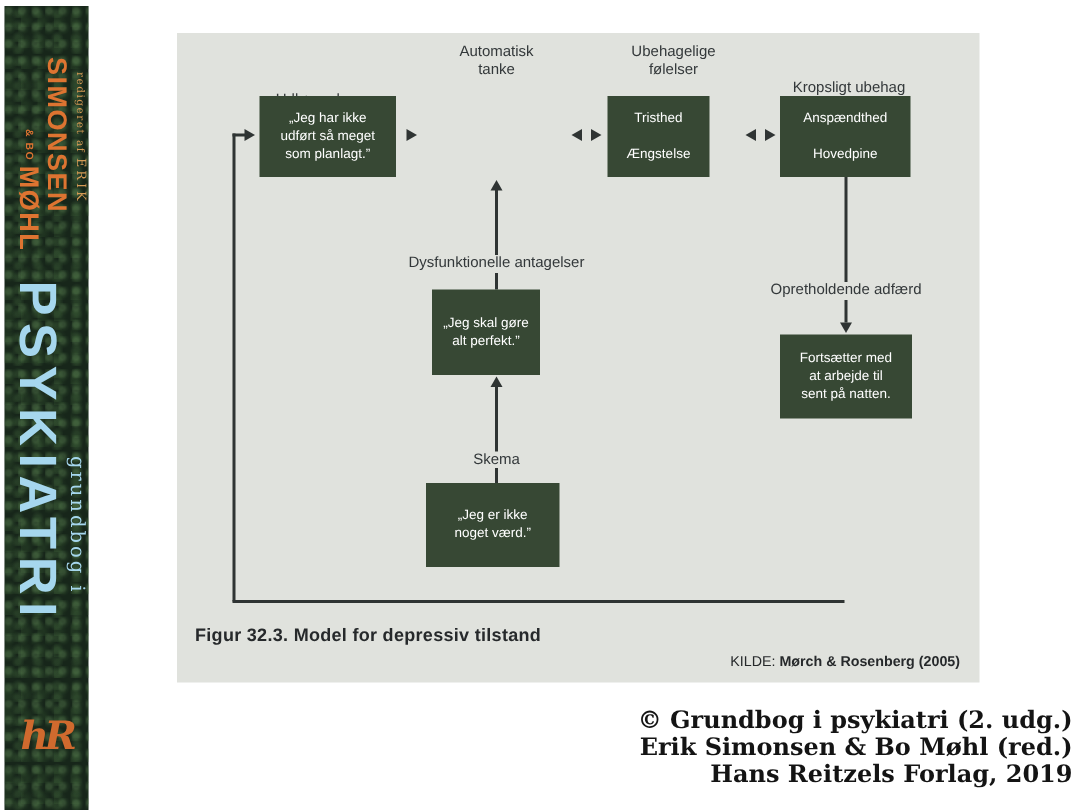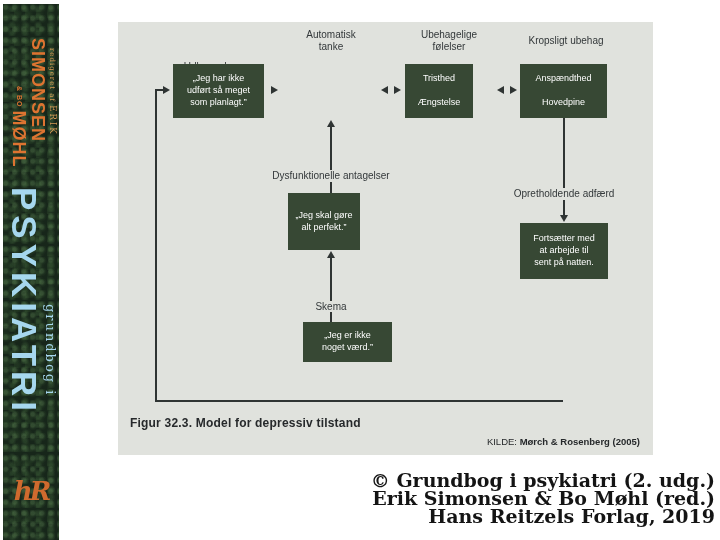--- a/index.html
+++ b/index.html
@@ -41,21 +41,21 @@
   .tri-r { border-top:4px solid transparent; border-bottom:4px solid transparent; border-left:7px solid #2f3433; }
   .tri-l { border-top:4px solid transparent; border-bottom:4px solid transparent; border-right:7px solid #2f3433; }
   .tri-u { border-left:4px solid transparent; border-right:4px solid transparent; border-bottom:7px solid #2f3433; }
   .tri-d { border-left:4px solid transparent; border-right:4px solid transparent; border-top:7px solid #2f3433; }
   .caption { position:absolute; left:12px; top:394px; font-size:12px; font-weight:bold; color:#26292b; letter-spacing:0.2px; }
   .source { position:absolute; right:13px; top:414px; font-size:9.5px; color:#26292b; }
   .source b { font-weight:bold; }
 
   
   .credit { position:absolute; right:5px; top:471px; text-align:right;
-    font-family:"DejaVu Serif", serif; font-size:19px; font-weight:bold; color:#141414; line-height:18px; }
+    font-family:"DejaVu Serif", serif; font-size:16px; font-weight:bold; color:#141414; line-height:18px; }
 </style>
 </head>
 <body>
 
 <div class="spine">
   <div class="rot spine-authors">
     <div class="ed-line"><span>redigeret af </span><span class="ed-caps">ERIK</span></div>
     <div class="simonsen">SIMONSEN</div>
     <div class="moehl-row"><span class="amp-bo">&amp; BO</span><span>MØHL</span></div>
   </div>
@@ -67,21 +67,21 @@
 </div>
 
 <div class="panel">
 
   <div class="flabel" style="left:35px; top:7px;margin-top:32px;">Udløsende
 stimulus</div>
   <div class="flabel" style="left:158px; top:7px;">Automatisk
 tanke</div>
   <div class="flabel" style="left:276px; top:7px;">Ubehagelige
 følelser</div>
-  <div class="flabel" style="left:393px; top:13px;">Kropsligt ubehag</div>
+  <div class="flabel" style="left:393px; top:31px;">Kropsligt ubehag</div>
 
   <div class="fbox" style="left:55px;  top:42px; width:91px; height:54px;">„Jeg har ikke
 udført så meget
 som planlagt.”</div>
   <div class="fbox" style="left:287px; top:42px; width:68px; height:54px;">Tristhed
 
 Ængstelse</div>
   <div class="fbox" style="left:402px; top:42px; width:87px; height:54px;">Anspændthed
 
 Hovedpine</div>
@@ -97,21 +97,21 @@
   <div class="tri tri-u" style="left:209px; top:98px;"></div>
   <div class="vline" style="left:212px; top:104px; height:44px;"></div>
   <div class="flabel" style="left:133px; top:148px; width:160px;">Dysfunktionelle antagelser</div>
   <div class="vline" style="left:212px; top:160px; height:11px;"></div>
   <div class="fbox" style="left:170px; top:171px; width:72px; height:57px;">„Jeg skal gøre
 alt perfekt.”</div>
   <div class="tri tri-u" style="left:209px; top:229px;"></div>
   <div class="vline" style="left:212px; top:235px; height:44px;"></div>
   <div class="flabel" style="left:133px; top:279px; width:160px;">Skema</div>
   <div class="vline" style="left:212px; top:290px; height:10px;"></div>
-  <div class="fbox" style="left:185px; top:300px; width:89px; height:40px;">„Jeg er ikke
+  <div class="fbox" style="left:166px; top:300px; width:89px; height:56px;">„Jeg er ikke
 noget værd.”</div>
 
   <div class="vline" style="left:445px; top:96px; height:70px;"></div>
   <div class="flabel" style="left:366px; top:166px; width:160px;">Opretholdende adfærd</div>
   <div class="vline" style="left:445px; top:178px; height:15px;"></div>
   <div class="tri tri-d" style="left:442px; top:193px;"></div>
   <div class="fbox" style="left:402px; top:201px; width:88px; height:56px;">Fortsætter med
 at arbejde til
 sent på natten.</div>
 

